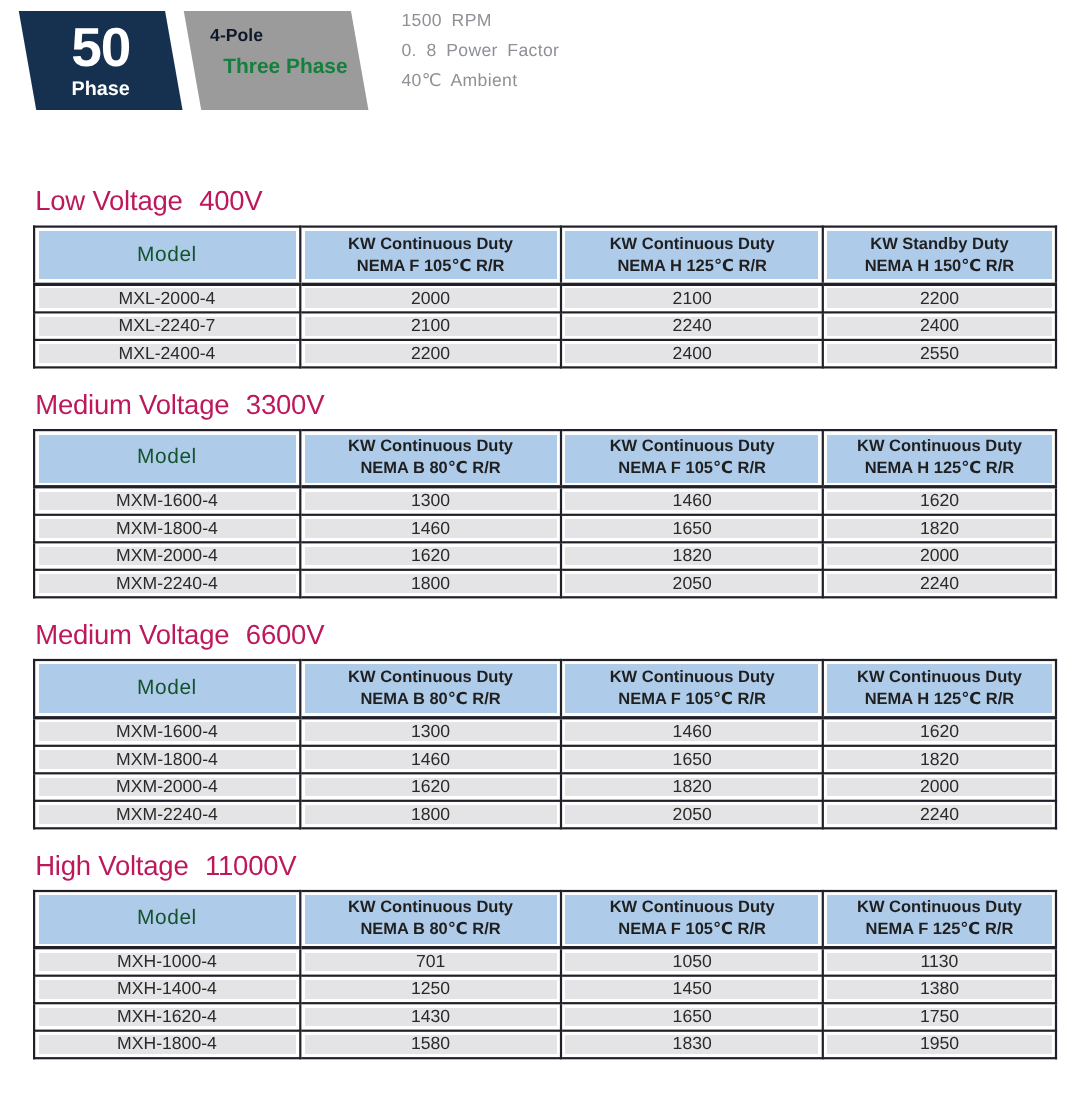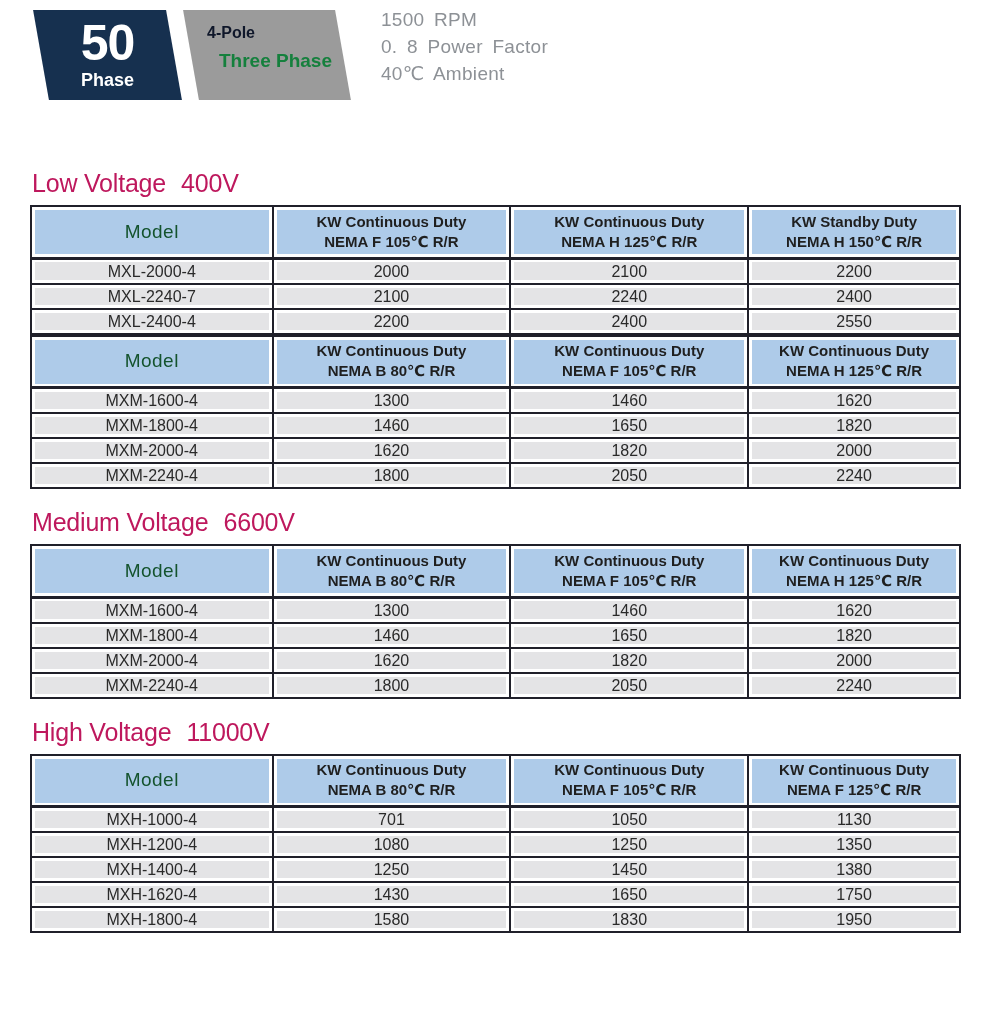--- a/index.html
+++ b/index.html
@@ -6,38 +6,38 @@
   html,body { margin:0; padding:0; }
   body {
     position: relative;
     width: 985px; height: 1011px;
     background: #ffffff;
     font-family: "Liberation Sans", "DejaVu Sans", sans-serif;
     overflow: hidden;
   }
 
   
-  .hero { position:absolute; left:16px; top:0; width:946px; height:110px; }
+  .hero { position:absolute; left:0; top:0; width:946px; height:110px; }
   .badge { position:absolute; top:10px; height:90px; }
   .badge .bg { position:absolute; inset:0; transform: skewX(10deg); }
   .badge-navy { left:25px; width:133px; }
   .badge-navy .bg { background: var(--navy,#16304f); }
   .badge-gray { left:175px; width:152px; }
   .badge-gray .bg { background: var(--badge-gray,#9b9b9b); }
   .badge .content { position:relative; }
   .hz-num {
     font-size:50px; font-weight:bold; color:#fff; text-align:center;
     line-height:50px; margin-top:8px; letter-spacing:-1px;
   }
   .hz-label { font-size:18px; font-weight:bold; color:#fff; text-align:center; margin-top:2px; }
   .pole  { color:#0f172a; font-weight:bold; font-size:16px; margin:14px 0 0 16px; }
   .phase { color:#15803d; font-weight:bold; font-size:19px; margin:8px 0 0 28px; }
   .specs {
     position:absolute; left:365px; top:6px;
-    font-size:19px; line-height:27px;
+    font-size:16px; line-height:27px;
     color: var(--spec-text,#8d9196);
     word-spacing:4px; letter-spacing:0.3px;
   }
 
   
   #sections { position:absolute; left:30px; top:150px; width:931px; }
   .sec-title {
     margin:22px 0 11px 2px;
     font-size:25px; line-height:22px; font-weight:normal;
     color:#be185d; letter-spacing:-0.2px;
@@ -136,20 +136,21 @@
           <tr>
             <td>MXL-2400-4</td>
             <td>2200</td>
             <td>2400</td>
             <td>2550</td>
           </tr>
         </tbody>
       </table>
     </section>
     <section>
+      <h2 class="sec-title"><span>Medium Voltage</span><span class="volt">3300V</span></h2>
       <table class="spec-table">
         <colgroup>
           <col class="col-model">
           <col class="col-a">
           <col class="col-b">
           <col class="col-c">
         </colgroup>
         <thead>
           <tr>
             <th class="model-h">Model</th>
@@ -276,26 +277,20 @@
           </tr>
         </thead>
         <tbody>
           <tr>
             <td>MXH-1000-4</td>
             <td>701</td>
             <td>1050</td>
             <td>1130</td>
           </tr>
           <tr>
-            <td>MXH-1200-4</td>
-            <td>1080</td>
-            <td>1250</td>
-            <td>1350</td>
-          </tr>
-          <tr>
             <td>MXH-1400-4</td>
             <td>1250</td>
             <td>1450</td>
             <td>1380</td>
           </tr>
           <tr>
             <td>MXH-1620-4</td>
             <td>1430</td>
             <td>1650</td>
             <td>1750</td>

